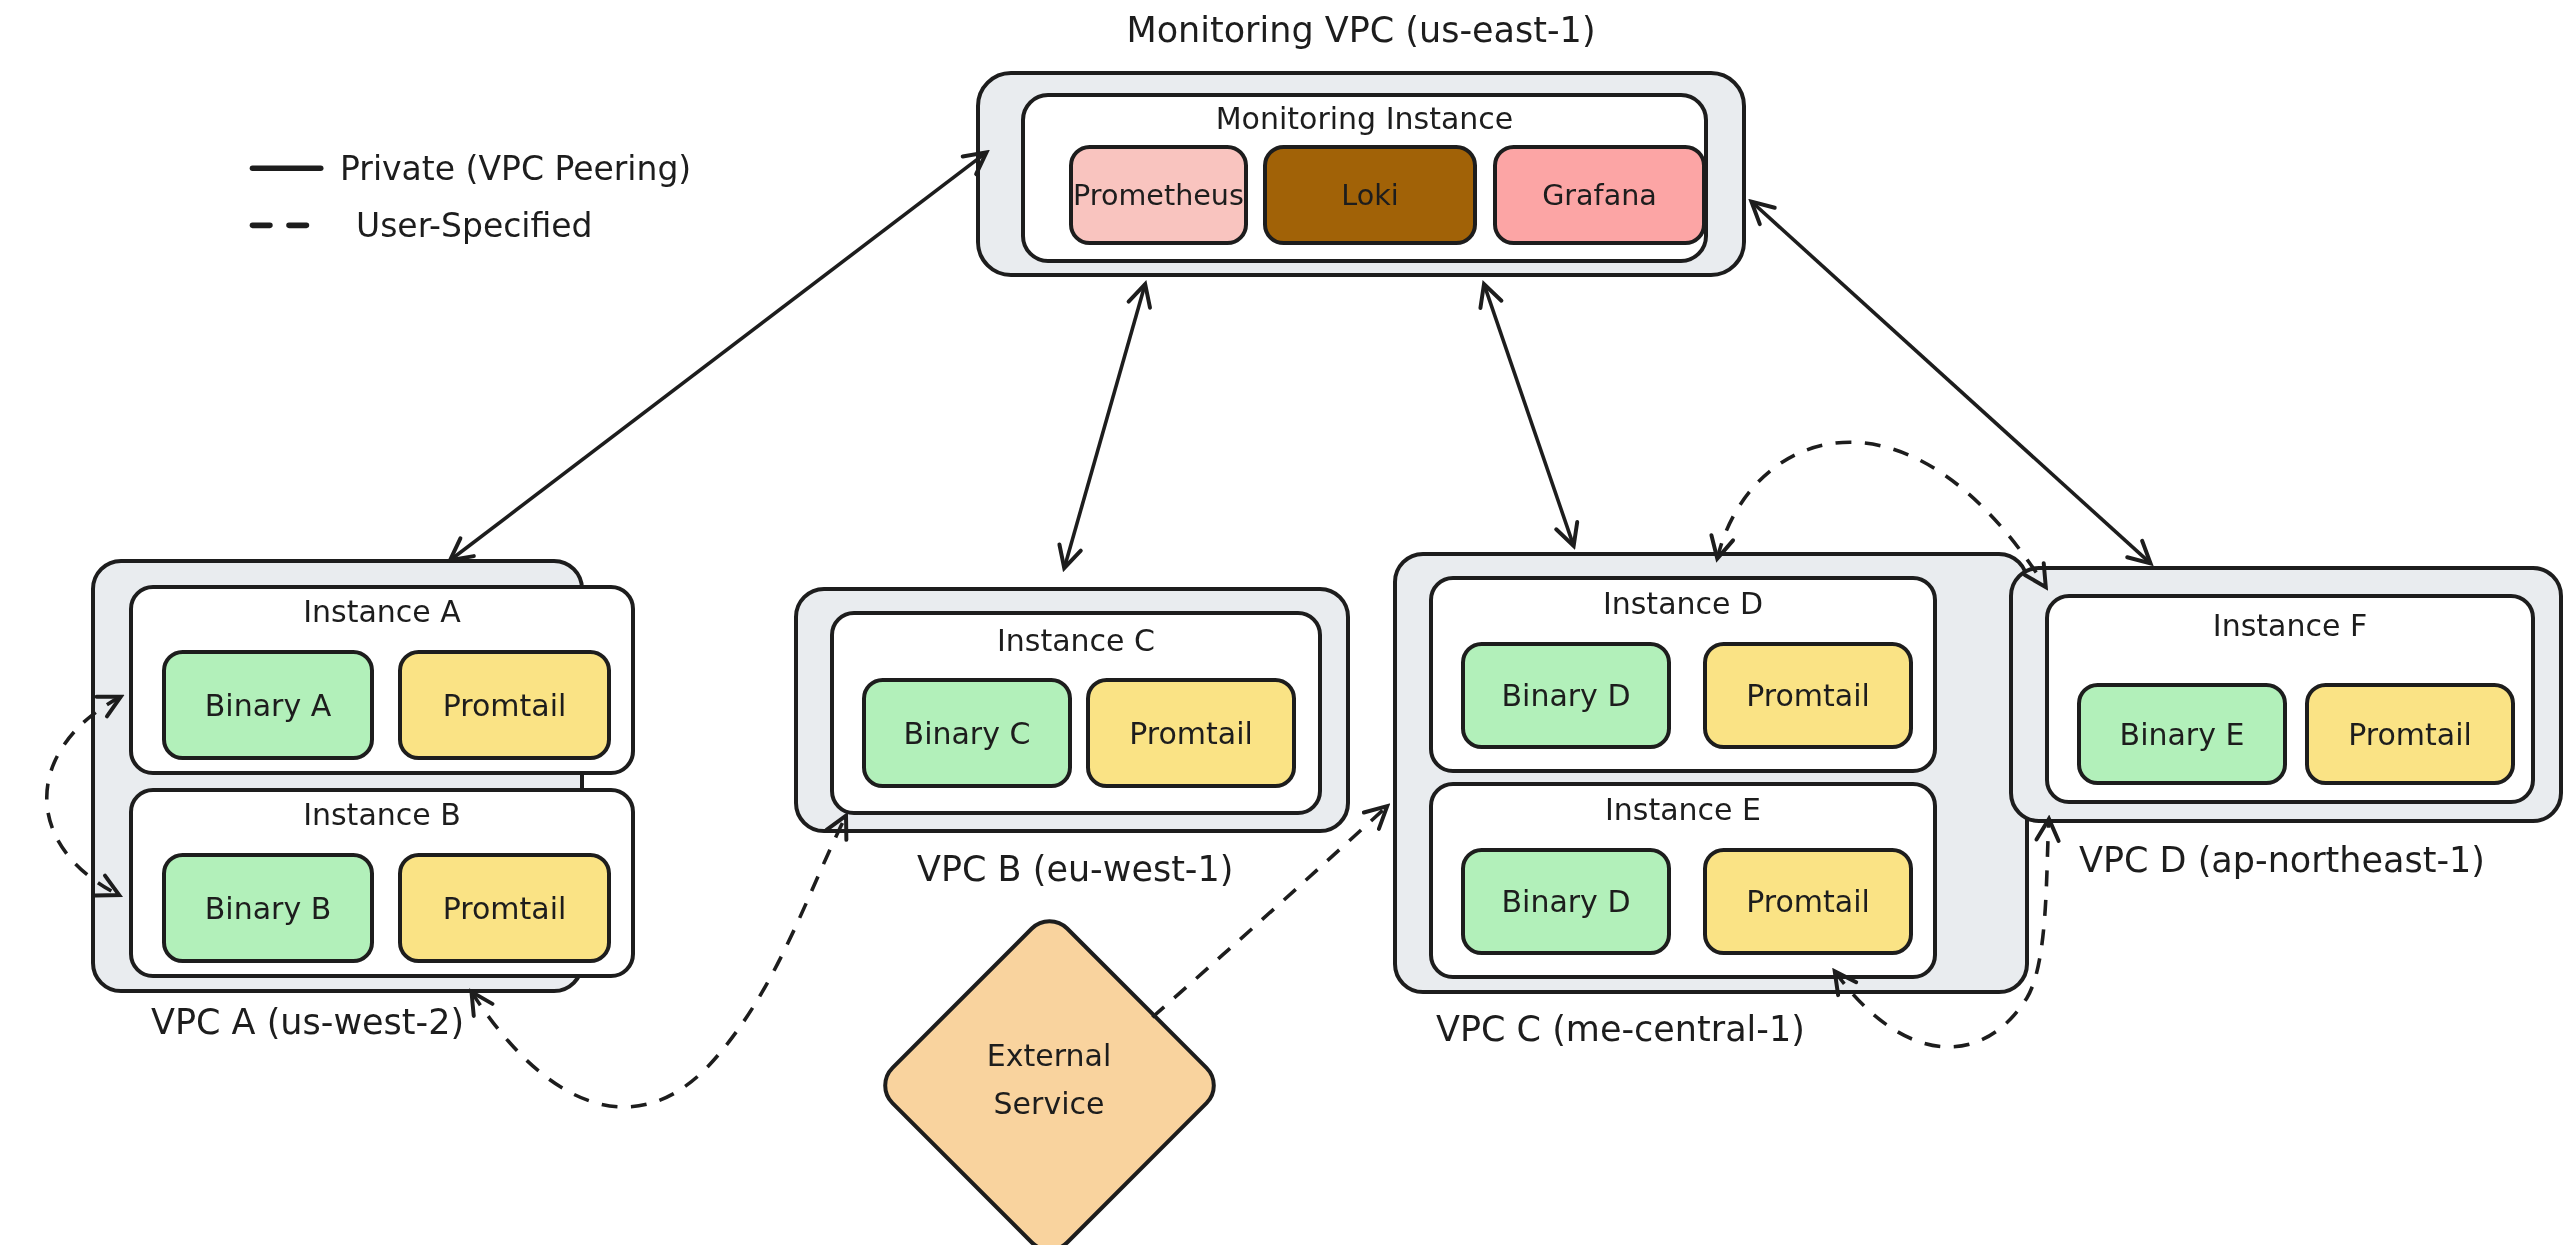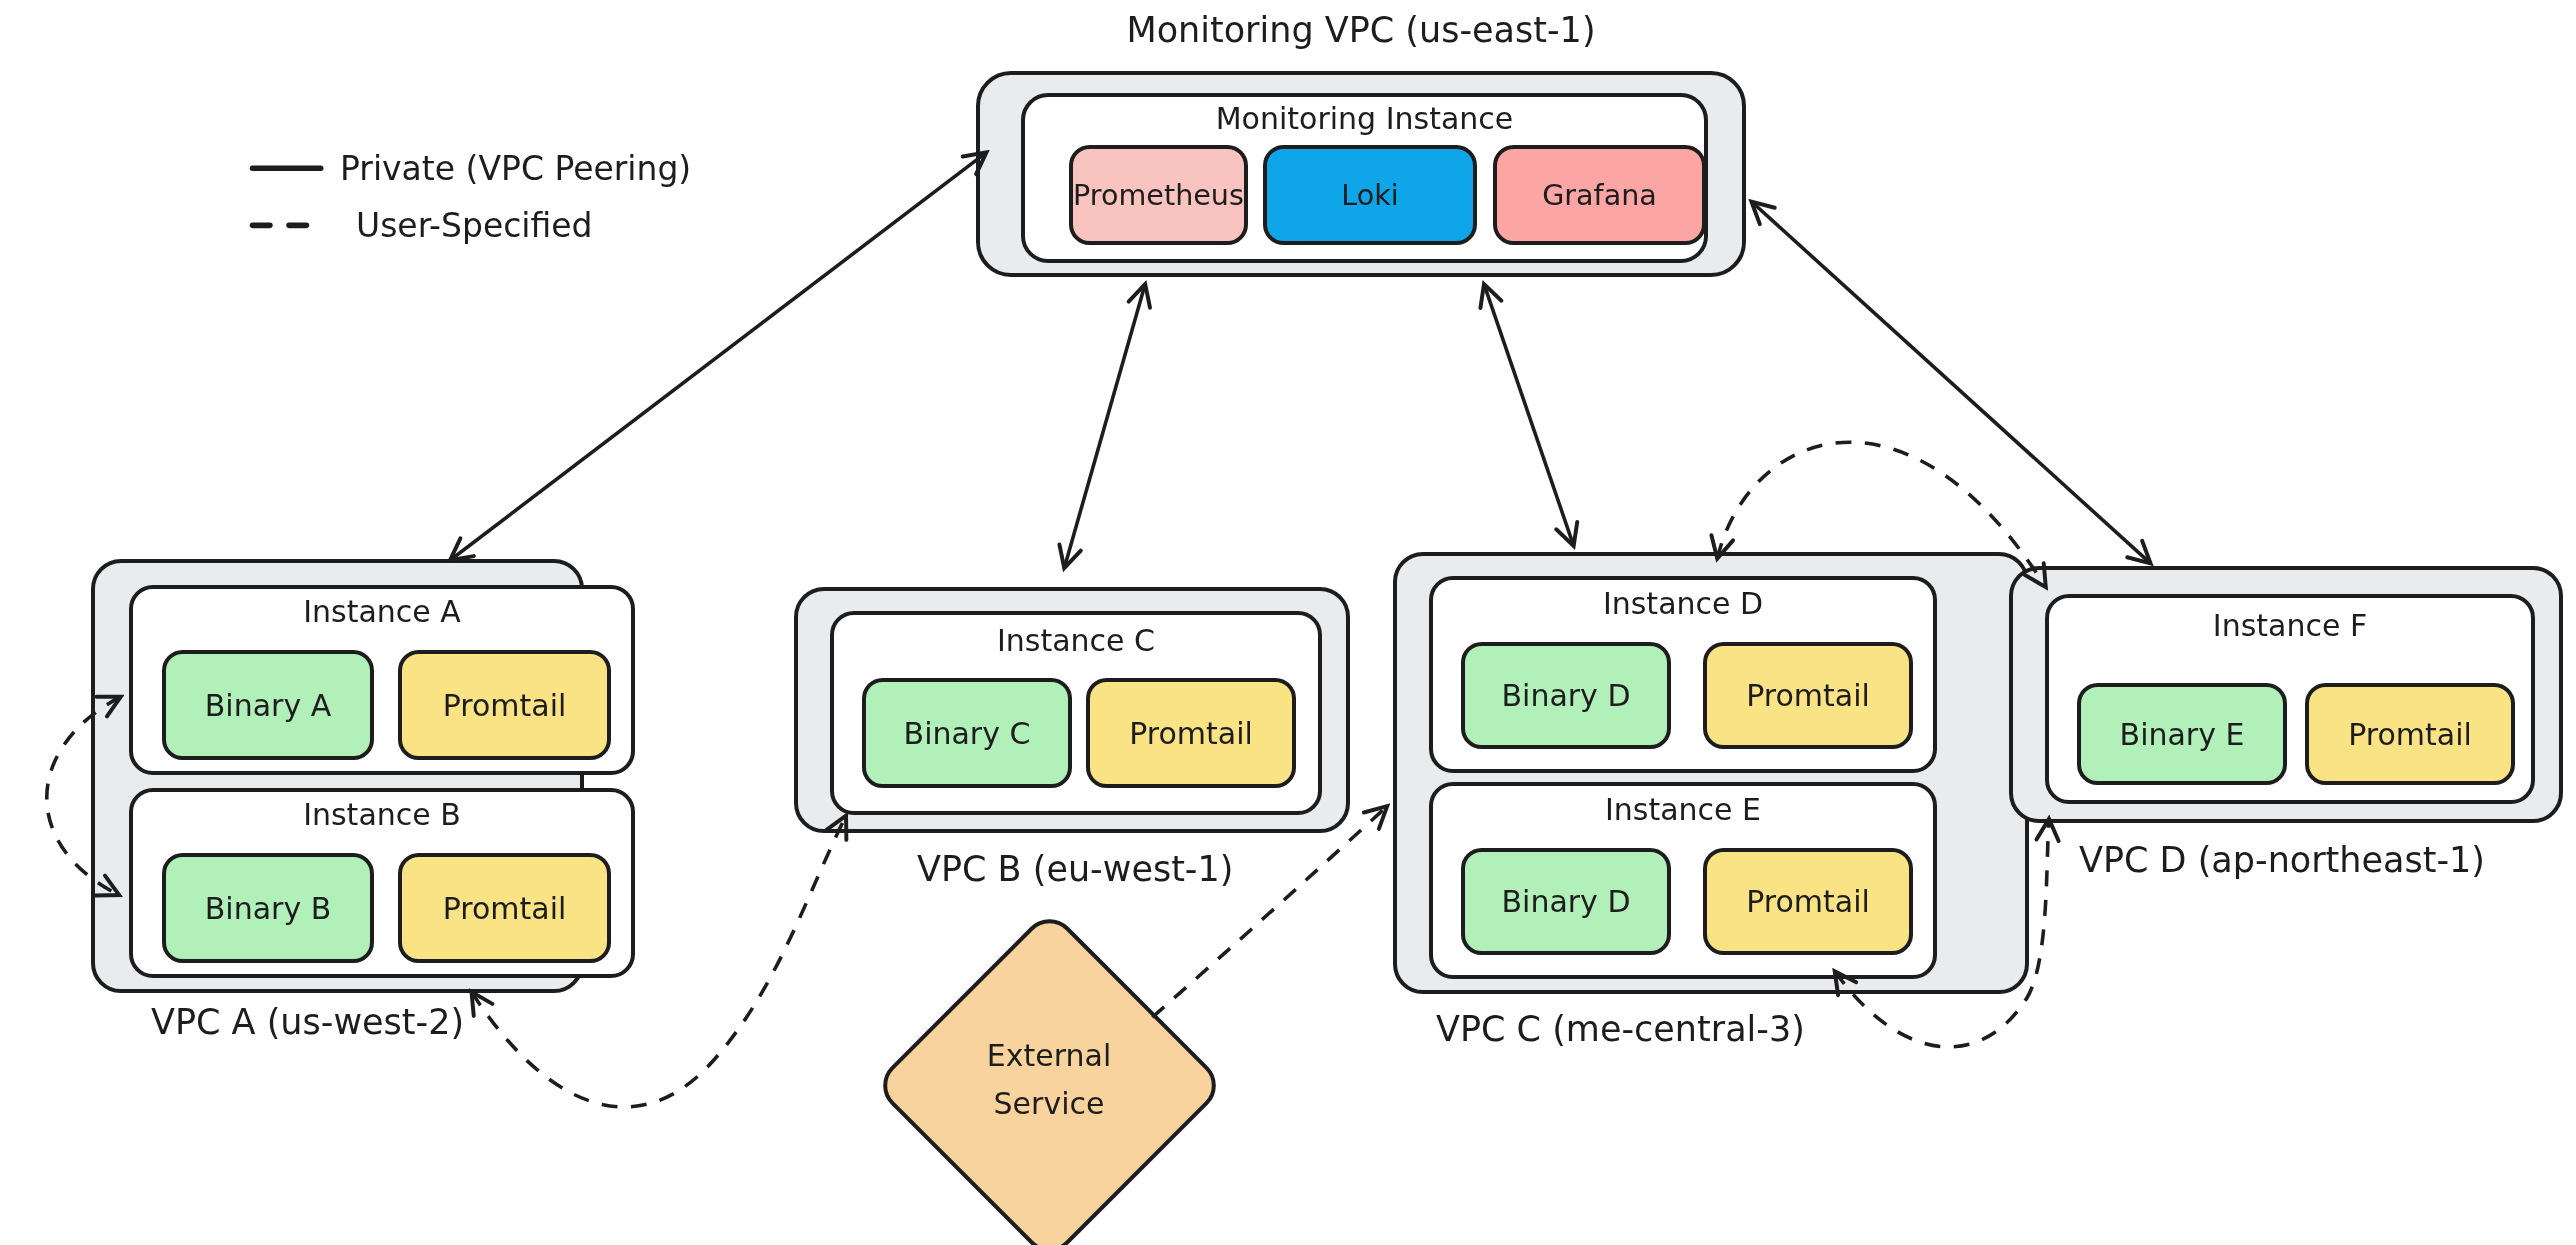--- a/index.html
+++ b/index.html
@@ -6,21 +6,21 @@
   #stage{position:relative;width:2576px;height:1245px;background:#ffffff;overflow:hidden;
          font-family:"DejaVu Sans","Liberation Sans",sans-serif;color:#1d1d1d;}
   .vpc-box{position:absolute;background:#e9ecef;border:4px solid #1d1d1d;border-radius:30px;box-sizing:border-box;}
   .inst-box{position:absolute;background:#ffffff;border:4px solid #1d1d1d;border-radius:24px;box-sizing:border-box;}
   .inst-title{position:absolute;left:0;right:0;text-align:center;font-size:30px;white-space:nowrap;}
   .chip{position:absolute;border:4px solid #1d1d1d;border-radius:20.6px;box-sizing:border-box;
         display:flex;align-items:center;justify-content:center;font-size:30px;white-space:nowrap;}
   .c-green{background:#b2f0ba;}
   .c-yellow{background:#fae385;}
   .c-pink{background:#f9c4bf;}
-  .c-purple{background:#0ea5e9;}
+  .c-purple{background:#a16207;}
   .c-blue{background:#fca5a5;}
   .vpc-label{position:absolute;font-size:35px;white-space:nowrap;}
   .big-title{position:absolute;text-align:center;font-size:35px;white-space:nowrap;}
   .legend-text{position:absolute;font-size:33px;white-space:nowrap;}
   #diamond{position:absolute;left:924px;top:960px;width:251px;height:251px;background:#f9d39e;
            border:4.8px solid #1d1d1d;border-radius:27px;transform:rotate(45deg);box-sizing:border-box;}
   #diamond-label{position:absolute;left:954px;top:1032px;width:190px;text-align:center;
                  font-size:30px;line-height:1.6;}
   svg{position:absolute;left:0;top:0;pointer-events:none;}
 </style>
@@ -72,21 +72,21 @@
       <div class="inst-title" style="top:6.3px;">Instance D</div>
       <div class="chip c-green" style="left:28px;top:62px;width:210px;height:107px;">Binary D</div>
       <div class="chip c-yellow" style="left:270px;top:62px;width:210px;height:107px;">Promtail</div>
     </div>
     <div class="inst-box" style="left:32px;top:226px;width:508px;height:197px;">
       <div class="inst-title" style="top:6.3px;">Instance E</div>
       <div class="chip c-green" style="left:28px;top:62px;width:210px;height:107px;">Binary D</div>
       <div class="chip c-yellow" style="left:270px;top:62px;width:210px;height:107px;">Promtail</div>
     </div>
   </div>
-  <div class="vpc-label" style="left:1436px;top:1009px;">VPC C (me-central-3)</div>
+  <div class="vpc-label" style="left:1436px;top:1009px;">VPC C (me-central-1)</div>
 
   <div class="vpc-box" style="left:2009px;top:566px;width:554px;height:257px;">
     <div class="inst-box" style="left:32px;top:24px;width:490px;height:210px;">
       <div class="inst-title" style="top:9.5px;">Instance F</div>
       <div class="chip c-green" style="left:28px;top:85px;width:210px;height:102px;">Binary E</div>
       <div class="chip c-yellow" style="left:256px;top:85px;width:210px;height:102px;">Promtail</div>
     </div>
   </div>
   <div class="vpc-label" style="left:2079px;top:840px;">VPC D (ap-northeast-1)</div>
 

